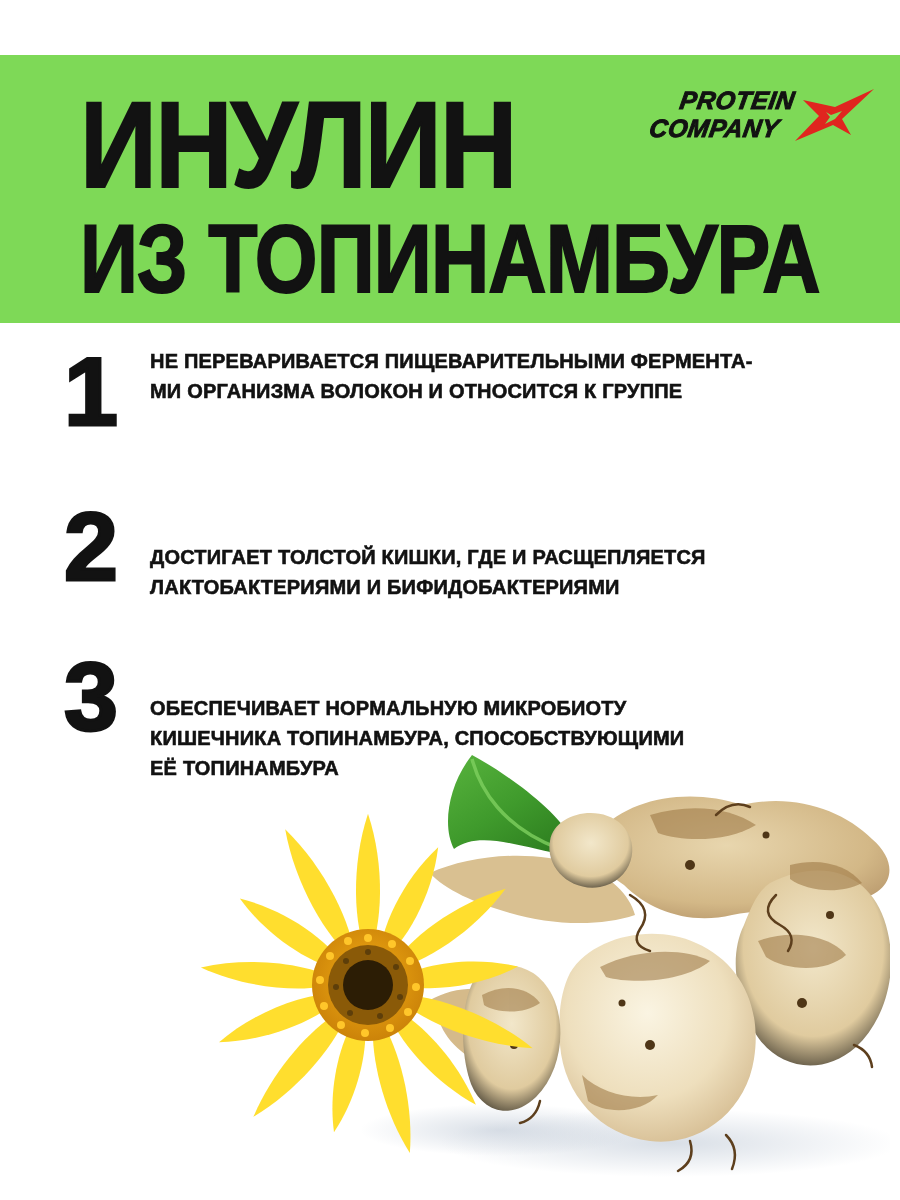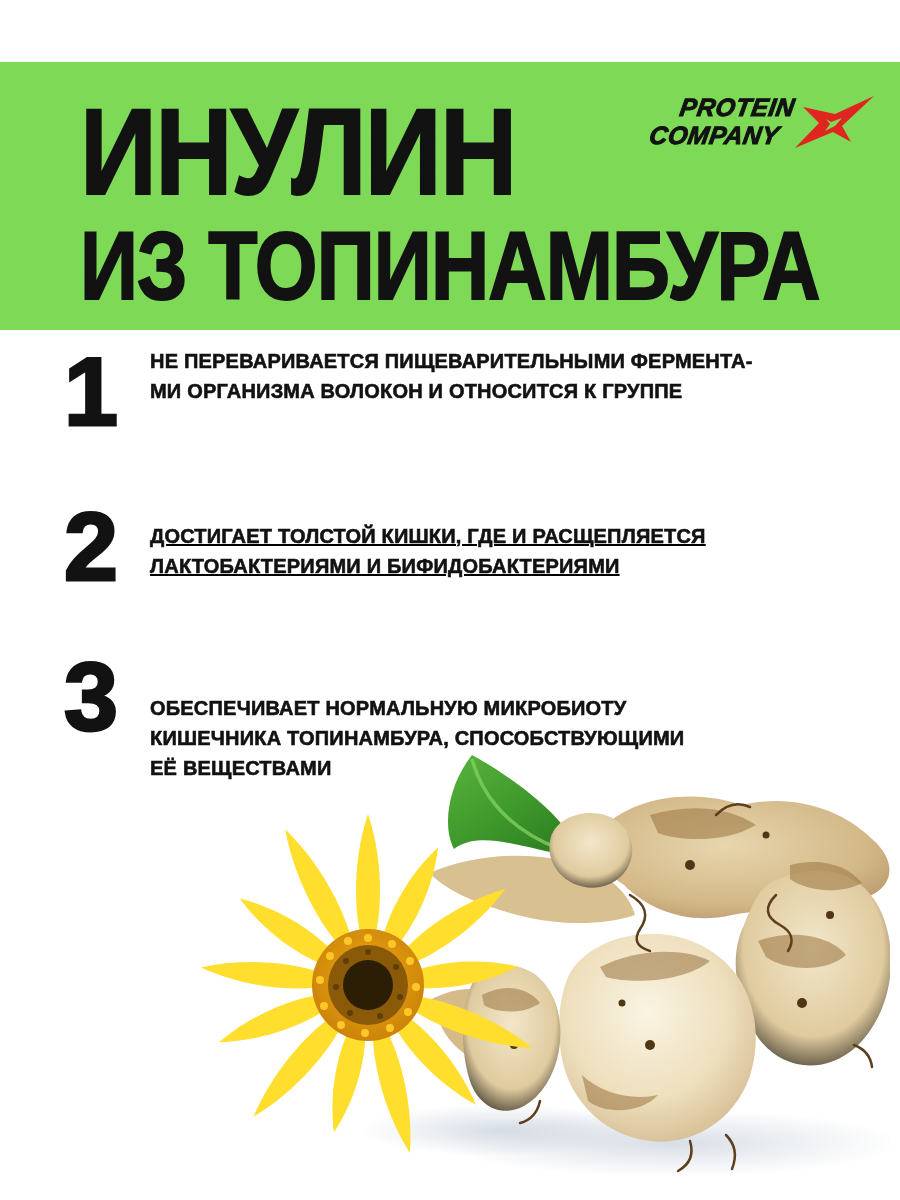--- a/index.html
+++ b/index.html
@@ -5,21 +5,21 @@
   html,body{margin:0;padding:0;}
   .page{
     position:relative;
     width:900px;height:1200px;
     background:var(--page-bg,#ffffff);
     overflow:hidden;
     font-family:"Liberation Sans", sans-serif;
   }
   
   .header-band{
-    position:absolute;left:0;top:62px;width:900px;height:268px;
+    position:absolute;left:0;top:55px;width:900px;height:268px;
     background:var(--header-bg,#7ed957);
   }
   .title-line{
     position:absolute;left:80px;
     color:var(--text,#111);
     font-weight:bold;
     line-height:1;
     white-space:nowrap;
     transform-origin:left top;
     -webkit-text-stroke:2px var(--text,#111);
@@ -44,21 +44,21 @@
     position:absolute;left:64px;
     font-size:97px;font-weight:bold;line-height:1;
     color:var(--text,#111);
     -webkit-text-stroke:3px var(--text,#111);
   }
   .num-1{top:343px;}
   .num-2{top:498px;}
   .num-3{top:648px;}
   .blines{position:absolute;left:150px;}
   .blines-1{top:346px;}
-  .blines-2{top:521px;text-decoration:underline;}
+  .blines-2{top:542px;}
   .blines-3{top:651px;margin-top:42px;}
   .bline{
     font-size:20px;line-height:30px;font-weight:bold;
     letter-spacing:0.2px;white-space:nowrap;
     color:var(--text,#111);
     -webkit-text-stroke:0.6px var(--text,#111);
   }
   
   .photo{position:absolute;left:130px;top:745px;width:760px;height:455px;}
 </style>
@@ -92,21 +92,21 @@
   <div class="num num-2">2</div>
   <div class="blines blines-2">
     <div class="bline">ДОСТИГАЕТ ТОЛСТОЙ КИШКИ, ГДЕ И РАСЩЕПЛЯЕТСЯ</div>
     <div class="bline">ЛАКТОБАКТЕРИЯМИ И БИФИДОБАКТЕРИЯМИ</div>
   </div>
 
   <div class="num num-3">3</div>
   <div class="blines blines-3">
     <div class="bline">ОБЕСПЕЧИВАЕТ НОРМАЛЬНУЮ МИКРОБИОТУ</div>
     <div class="bline">КИШЕЧНИКА ТОПИНАМБУРА, СПОСОБСТВУЮЩИМИ</div>
-    <div class="bline">ЕЁ ВЕЩЕСТВАМИ</div>
+    <div class="bline">ЕЁ ТОПИНАМБУРА</div>
   </div>
 
   <svg class="photo" viewBox="0 0 760 455" aria-hidden="true">
     <defs>
       <radialGradient id="tubLight" cx="45%" cy="38%" r="75%">
         <stop offset="0%" stop-color="#faf4e2"></stop>
         <stop offset="55%" stop-color="#eedfbd"></stop>
         <stop offset="100%" stop-color="#cdb184"></stop>
       </radialGradient>
       <radialGradient id="tubMid" cx="50%" cy="40%" r="75%">

